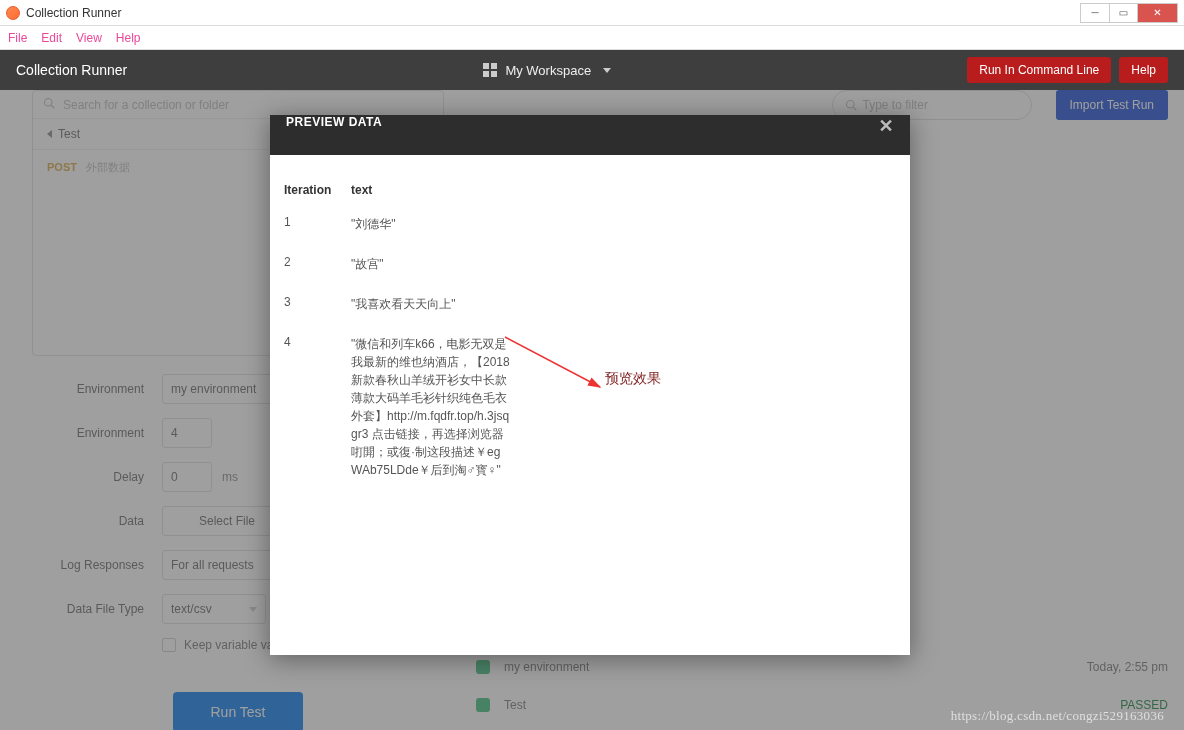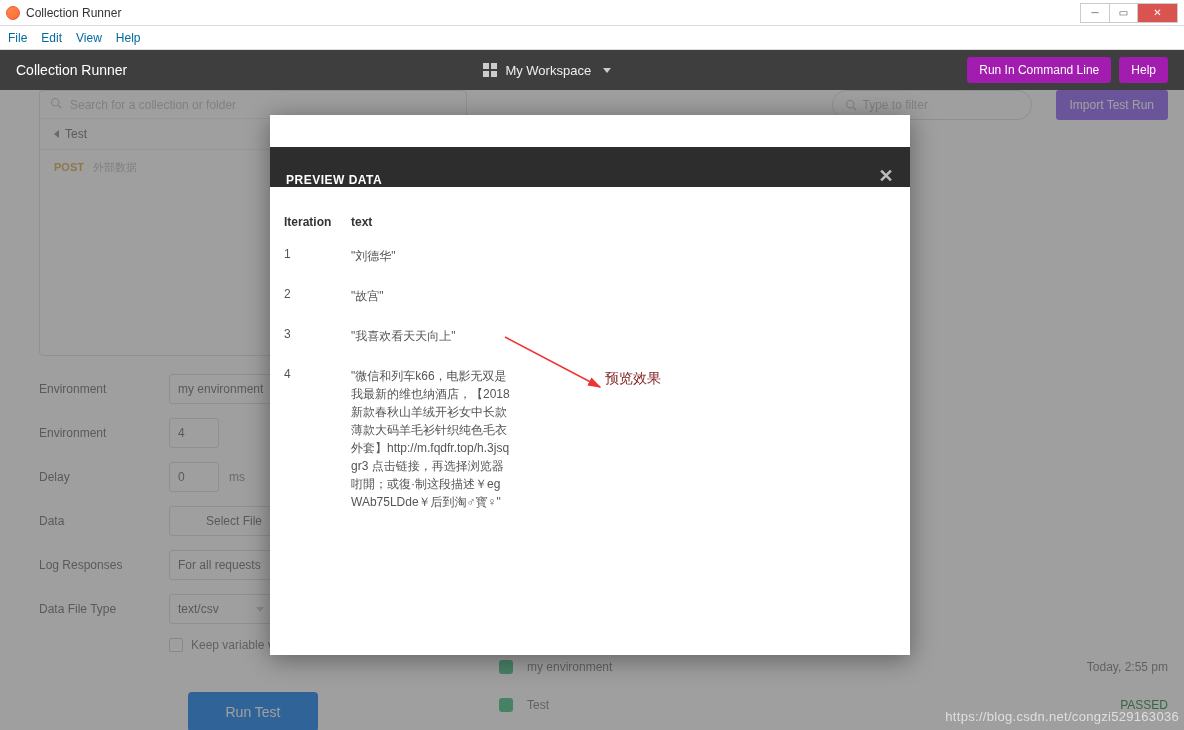--- a/index.html
+++ b/index.html
@@ -8,92 +8,92 @@
 
 .titlebar { height: 26px; background: #fff; border-bottom: 1px solid #ddd; display: flex; align-items: center; padding: 0 6px; justify-content: space-between; }
 .titlebar-left { display: flex; align-items: center; gap: 6px; }
 .app-icon { width: 14px; height: 14px; border-radius: 50%; background: linear-gradient(135deg, #ff8a4c, #ff6b35); border: 1px solid #e65a2b; }
 .titlebar-title { font-size: 12px; color: #333; }
 .winbtns { display: flex; border: 1px solid #ccc; }
 .winbtn { width: 28px; height: 18px; display: flex; align-items: center; justify-content: center; border-left: 1px solid #ccc; font-size: 10px; color: #555; cursor: pointer; }
 .winbtn:first-child { border-left: none; }
 .winbtn.close { background: #d9534f; color: #fff; width: 40px; }
 
-.menubar { height: 24px; display: flex; align-items: center; padding: 0 8px; gap: 14px; font-size: 12px; color: #0369a1; border-bottom: 1px solid #ddd; }
+.menubar { height: 24px; display: flex; align-items: center; padding: 0 8px; gap: 14px; font-size: 12px; color: #ec4899; border-bottom: 1px solid #ddd; }
 .menubar span { cursor: pointer; }
 
 
 .toolbar { height: 40px; background: #3e3e3e; color: #fff; display: flex; align-items: center; padding: 0 16px; justify-content: space-between; }
 .toolbar-left { font-size: 14px; }
 .toolbar-center { display: flex; align-items: center; gap: 8px; font-size: 13px; color: #eee; cursor: pointer; }
 .toolbar-right { display: flex; gap: 8px; }
-.tbtn { background: #a21caf; color: #fff; padding: 6px 12px; font-size: 12px; border-radius: 3px; cursor: pointer; }
+.tbtn { background: #b91c1c; color: #fff; padding: 6px 12px; font-size: 12px; border-radius: 3px; cursor: pointer; }
 
 .grid-icon { display: grid; grid-template-columns: 6px 6px; grid-template-rows: 6px 6px; gap: 2px; }
 .grid-icon div { background: #ccc; }
 .caret-down { width: 0; height: 0; border-left: 4px solid transparent; border-right: 4px solid transparent; border-top: 5px solid #ccc; display:inline-block; margin-left:4px;}
 
 
 .content { position: relative; display: flex; height: calc(100% - 90px); }
-.left-col { width: 460px; padding: 0 16px 16px 16px; margin-left: 23px; }
+.left-col { width: 460px; padding: 0 16px 16px 32px; }
 .right-col { flex: 1; padding: 0 16px 16px 16px; }
 
 .left-panel { border: 1px solid #e0e0e0; border-radius: 4px; padding: 0; margin-top: 0; }
 .search-row { display: flex; align-items: center; padding: 6px 10px; border-bottom: 1px solid #eee; gap: 8px; color: #bbb; font-size: 12px; }
 .search-icon-sm svg { width:12px; height:12px; }
 .row-item { padding: 8px 14px; font-size: 12px; color: #666; border-bottom: 1px solid #eee; cursor: pointer; display:flex; align-items:center; gap:6px;}
 .caret-left { width:0; height:0; border-top:4px solid transparent; border-bottom:4px solid transparent; border-right:5px solid #888; }
 .sub-item { padding: 10px 14px; font-size: 11px; }
 .sub-item .method { color: #d9a642; font-weight: 600; margin-right: 6px; }
 .sub-item .txt { color: #bbb; }
 .left-panel-body { height: 170px; }
 
 .form-area { margin-top: 18px; }
 .form-row { display: flex; align-items: center; margin-bottom: 14px; font-size: 12px; color: #666; }
-.form-label { width: 130px; padding-right: 18px; }
+.form-label { width: 130px; text-align: right; padding-right: 18px; }
 .form-input { width: 110px; height: 30px; border: 1px solid #ddd; border-radius: 3px; padding: 0 8px; font-size: 12px; color: #666; display:flex; align-items:center; justify-content:space-between; background:#fff;}
 .form-input.btn { justify-content:center; cursor: pointer;}
 .big-input { width: 130px; }
 .unit { margin-left: 10px; color: #888; font-size: 12px; }
 .checkbox-row { display: flex; align-items: center; gap: 8px; padding-left: 130px; font-size: 12px; color: #777; }
 .check-empty { width: 14px; height: 14px; border: 1px solid #ccc; border-radius: 2px; }
 .info-badge { width: 14px; height: 14px; border-radius: 50%; background: #888; color: #fff; font-size: 10px; display: flex; align-items: center; justify-content: center; }
 
 .run-btn { margin: 40px auto 0 auto; width: 130px; height: 40px; background: #097bed; color: #fff; display: flex; align-items: center; justify-content: center; font-size: 14px; border-radius: 4px; cursor: pointer; }
 
 .right-top { display: flex; justify-content: flex-end; gap: 24px; margin-top: 0; }
 .search-pill { border: 1px solid #ddd; border-radius: 20px; height: 30px; width: 200px; display: flex; align-items: center; padding: 0 12px; gap: 6px; color: #bbb; font-size: 12px; }
-.import-btn { background: #8b5cf6; color: #fff; height: 30px; padding: 0 14px; display: flex; align-items: center; border-radius: 3px; font-size: 12px; cursor: pointer; }
+.import-btn { background: #1d4ed8; color: #fff; height: 30px; padding: 0 14px; display: flex; align-items: center; border-radius: 3px; font-size: 12px; cursor: pointer; }
 
 .run-list { margin-top: 540px; }
 .run-item { display: flex; align-items: center; gap: 14px; font-size: 12px; color: #777; margin-bottom: 24px; }
 .run-dot { width: 14px; height: 14px; border-radius: 3px; }
 .green { background: #3fbf7f; }
 .run-text { flex: 1; }
 .run-status { color: #15803d; font-weight: 400; }
 
 
 .overlay { position: absolute; inset: 0; background: rgba(80,80,80,0.55); z-index: 100; }
 
 
 .modal { position: absolute; top: 115px; left: 270px; width: 640px; height: 540px; background: #fff; z-index: 200; box-shadow: 0 4px 24px rgba(0,0,0,0.4); display: flex; flex-direction: column; }
-.modal-header { height: 40px; background: #2d2d2d; color: #fff; display: flex; align-items: flex-end; justify-content: space-between; padding: 0 16px; font-size: 12px; font-weight: 600; letter-spacing: 0.5px; margin-top: 32px; }
+.modal-header { height: 40px; background: #2d2d2d; color: #fff; display: flex; align-items: flex-start; justify-content: space-between; padding: 0 16px; font-size: 12px; font-weight: 600; letter-spacing: 0.5px; }
 .modal-close { cursor: pointer; font-size: 18px; color: #bbb; }
 .modal-body { padding: 20px 12px; overflow-y: auto; flex: 1; }
 .modal-table { font-size: 12px; color: #333; }
 .modal-table th { text-align: left; font-weight: 600; padding: 6px 0; font-size: 12px; color: #333;}
 .modal-table td { vertical-align: top; padding: 10px 0; font-size: 12px; color: #555; }
 .modal-table td:first-child { width: 65px; }
 .modal-table td.val { width: 160px; word-break: break-all; line-height: 1.5; }
 
 
 .arrow { position: absolute; z-index: 300; pointer-events: none; }
 .anno-text { position: absolute; z-index: 300; color: #7f1d1d; font-size: 14px; font-family: "SimSun", serif; }
 
-.watermark { position: absolute; right: 5px; bottom: 6px; color: rgba(230,230,230,0.9); font-size: 13px; z-index: 400; letter-spacing: 0.3px; font-family: Liberation Sans, sans-serif;}
+.watermark { position: absolute; right: 20px; bottom: 6px; color: rgba(230,230,230,0.9); font-size: 13px; z-index: 400; letter-spacing: 0.3px; font-family: Liberation Serif, serif;}
 </style>
 </head>
 <body>
 
 <div class="titlebar">
   <div class="titlebar-left">
     <div class="app-icon"></div>
     <span class="titlebar-title">Collection Runner</span>
   </div>
   <div class="winbtns">

